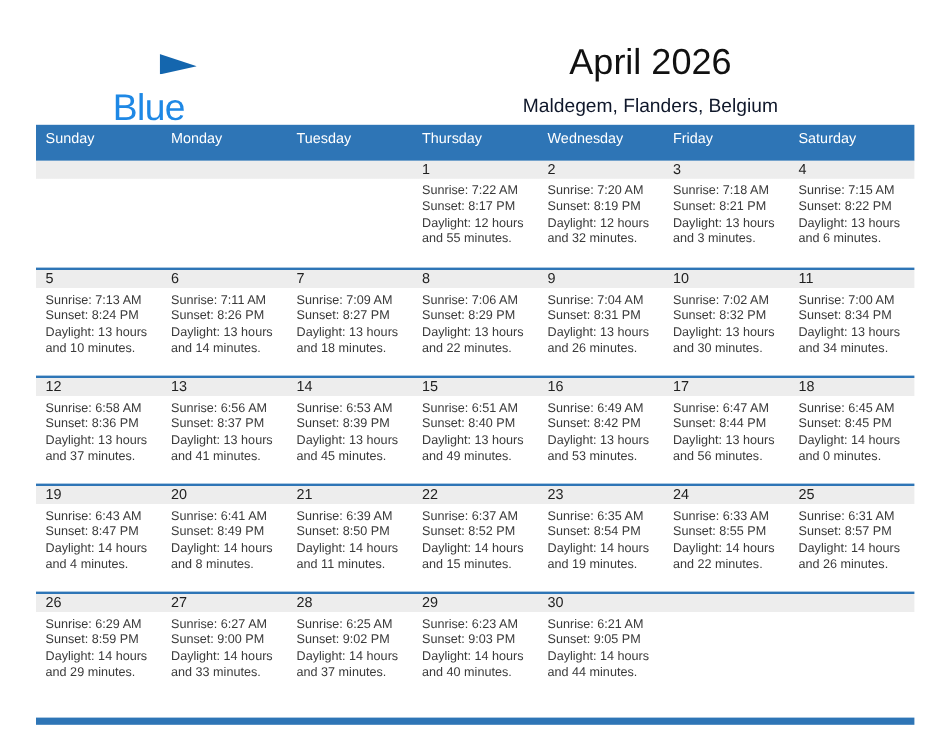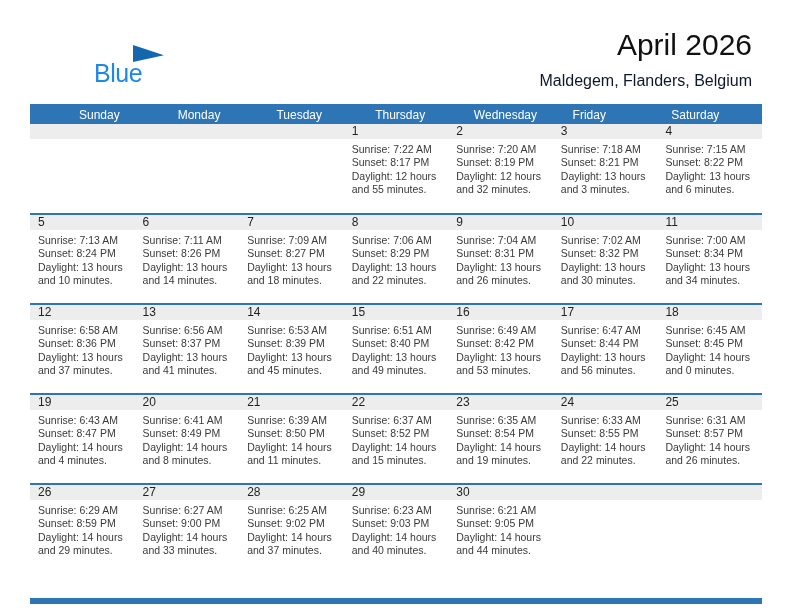--- a/index.html
+++ b/index.html
@@ -5,27 +5,27 @@
   html,body{margin:0;padding:0;}
   body{
     width:792px;height:612px;position:relative;background:#ffffff;
     font-family:"Liberation Sans", sans-serif;overflow:hidden;
   }
   
   .logo{position:absolute;left:36px;top:36px;width:160px;height:60px;}
   .logo-general{position:absolute;left:0;top:0;font-size:25px;color:#1d1d1d;letter-spacing:-1px;}
   .logo-triangle{position:absolute;left:97px;top:9px;width:31px;height:17px;background:#1466ae;
     -webkit-clip-path:polygon(0 0,100% 60%,0 100%);clip-path:polygon(0 0,100% 60%,0 100%);}
-  .logo-blue{position:absolute;left:58px;top:23px;font-size:25px;color:#1e88e5;letter-spacing:-0.5px;}
-  .titles{position:absolute;right:30px;top:28px;width:420px;text-align:right;padding-right:10px;}
+  .logo-blue{position:absolute;left:58px;top:36px;font-size:31px;color:#1e88e5;letter-spacing:-0.5px;}
+  .titles{position:absolute;right:30px;top:36px;width:420px;text-align:center;padding-right:10px;}
   .page-title{font-size:30px;color:#111111;line-height:34px;}
   .page-subtitle{font-size:16px;color:#0f172a;margin-top:10px;}
   
   .calendar{position:absolute;left:30px;top:104px;width:732px;}
-  .weekday-header{display:grid;grid-template-columns:repeat(7,1fr);background:#2e75b6;height:20px;padding-left:41px;}
+  .weekday-header{display:grid;grid-template-columns:repeat(7,1fr);background:#2e75b6;height:30px;}
   .wd{color:#ffffff;font-size:12px;line-height:22px;padding-left:8px;overflow:hidden;white-space:nowrap;}
   .week{display:grid;grid-template-columns:repeat(7,1fr);height:88px;border-top:2px solid #2e75b6;
     background:linear-gradient(#ededed,#ededed) no-repeat;background-size:100% 15px;background-position:0 0;}
   .week.first{height:89px;border-top:none;}
   .cell{overflow:hidden;}
   .daynum{height:15px;line-height:15px;padding-left:8px;font-size:12px;color:#1f1f1f;margin-bottom:4px;}
   .line{padding-left:8px;padding-right:4px;font-size:10.5px;line-height:13.4px;color:#3a3a3a;white-space:nowrap;}
   .bottom-bar{position:absolute;left:30px;top:598px;width:732px;height:6px;background:#2e75b6;}
 </style>
 </head>

